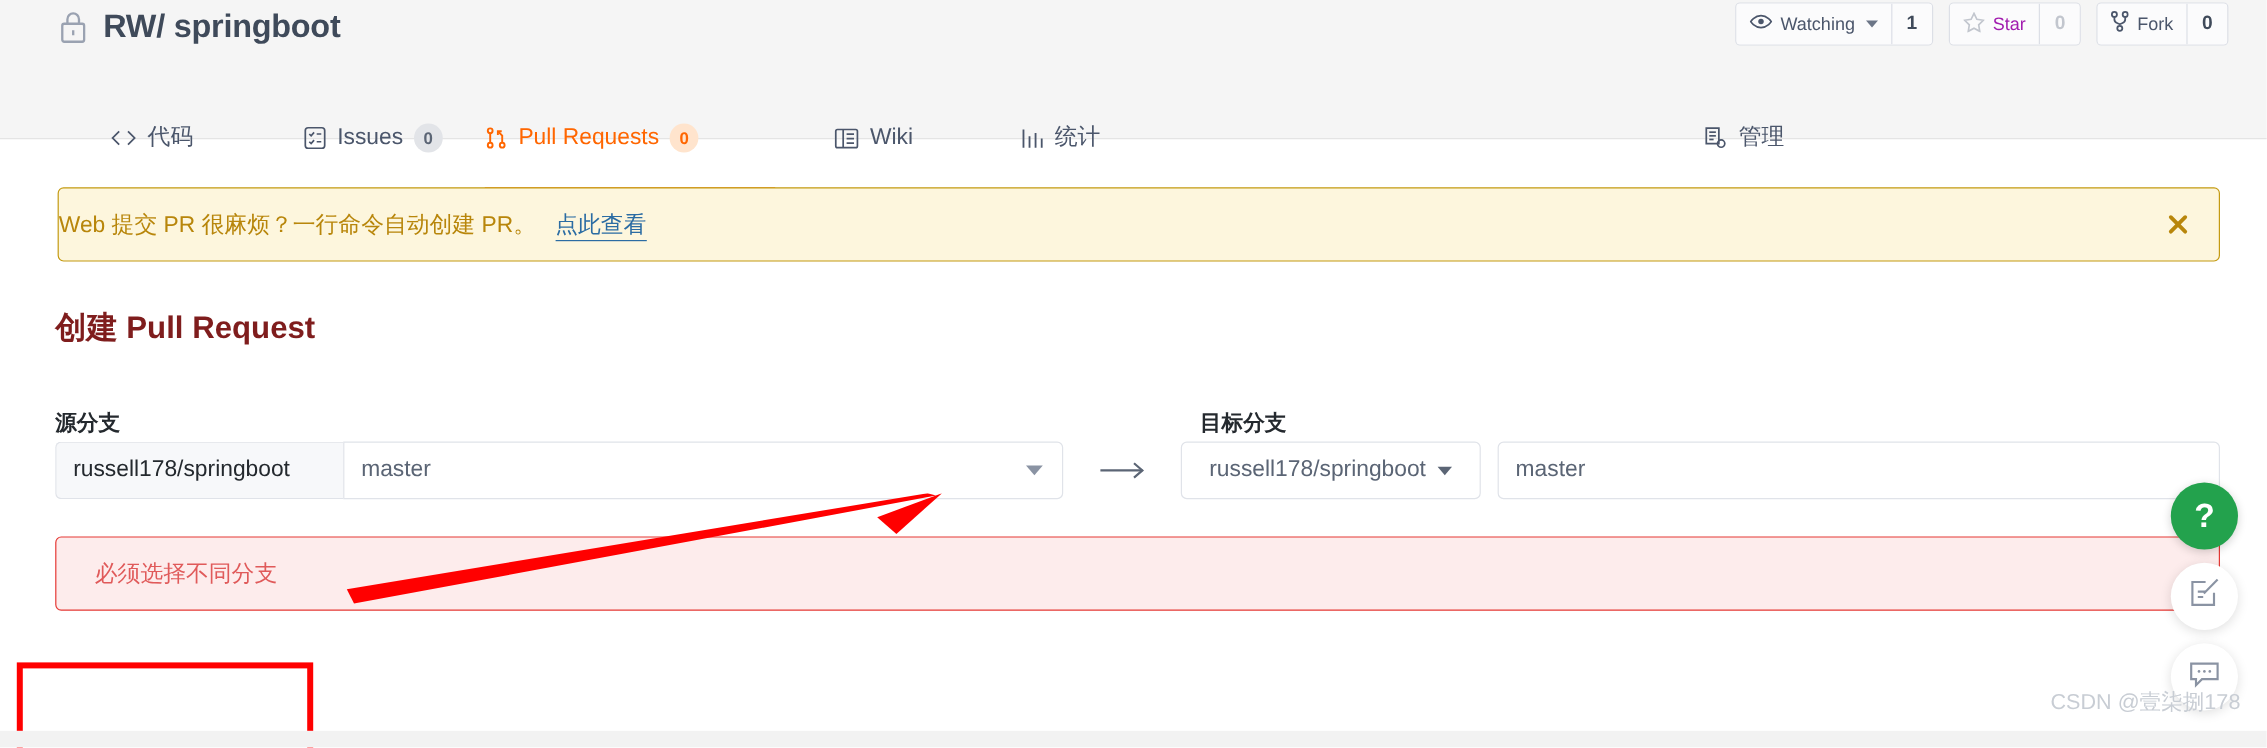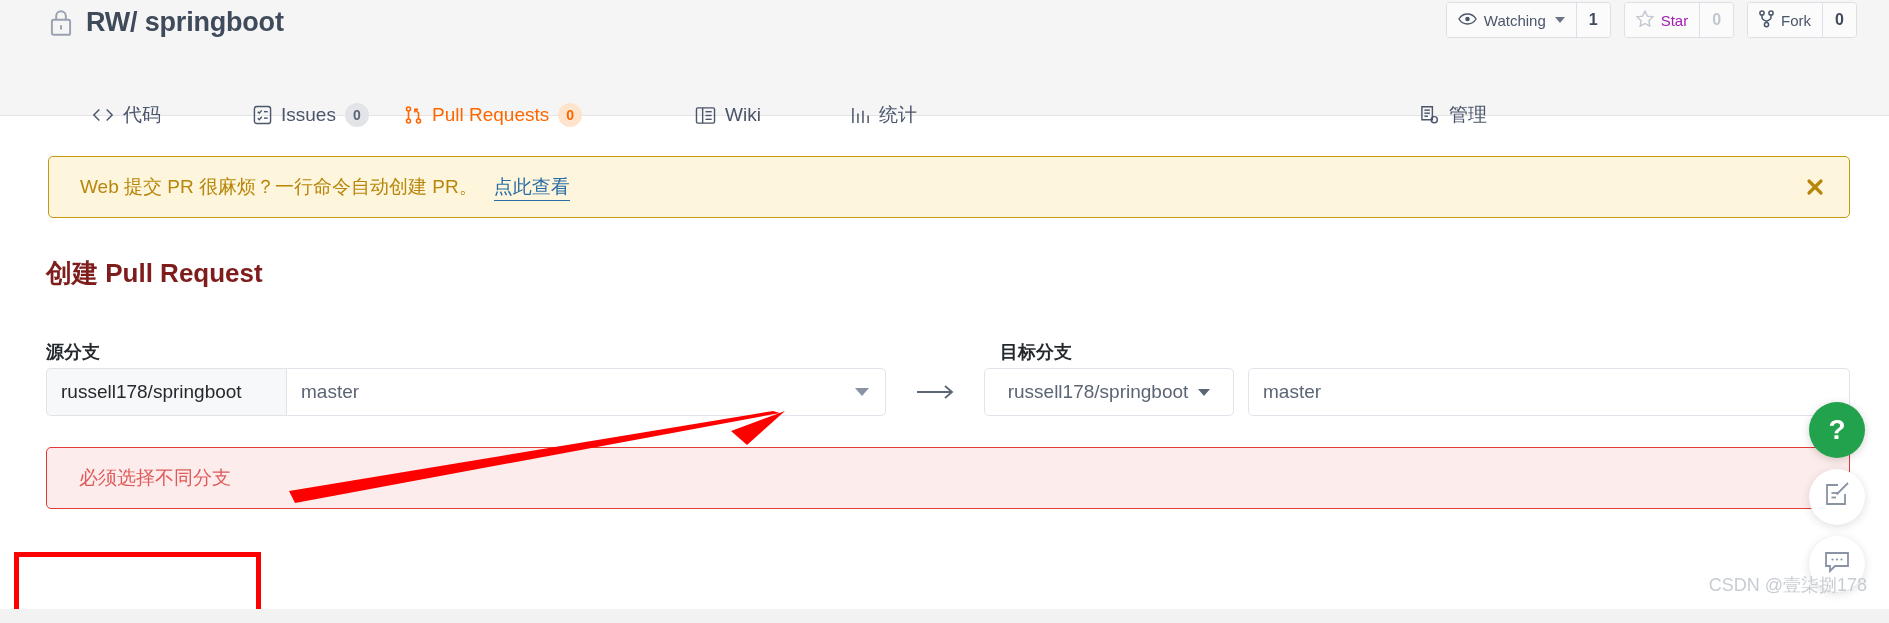--- a/index.html
+++ b/index.html
@@ -140,21 +140,20 @@
     position: absolute;
     left: 48px; top: 40px;
     width: 1802px; height: 62px;
     background: #fdf6dd;
     border: 1px solid #c49a12;
     border-radius: 5px;
     display: flex;
     align-items: center;
   }
   .banner-text {
-    margin-left: 31px;
     font-size: 19px;
     color: #b8860b;
     white-space: nowrap;
   }
   .banner-link {
     margin-left: 16px;
     font-size: 19px;
     color: #2b6ca3;
     text-decoration: none;
     border-bottom: 1px solid #2b6ca3;

